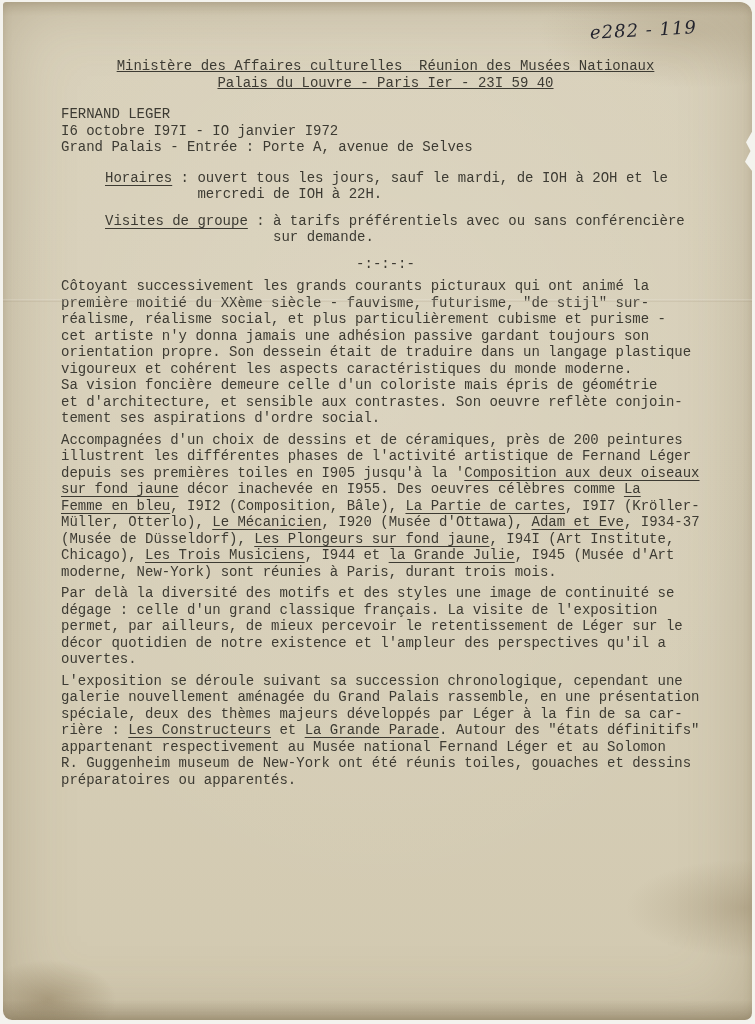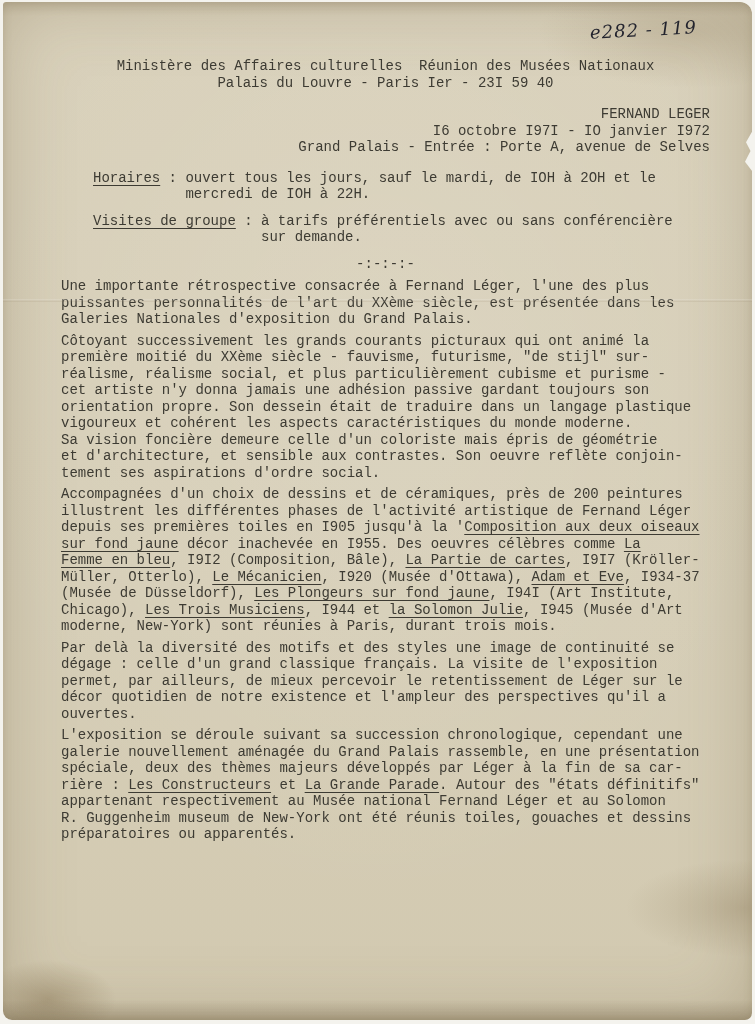--- a/index.html
+++ b/index.html
@@ -53,24 +53,24 @@
     top: 20px;
     right: 55px;
     font-family: "DejaVu Serif", serif;
     font-style: italic;
     font-size: 18px;
     letter-spacing: 1px;
     color: #23242e;
     transform: rotate(-3deg);
   }
 
-  .doc-header { text-align: center; }
-  .title-block { text-align: right; margin-top: 15px; }
+  .doc-header { text-align: center; text-decoration: underline; }
+  .title-block { text-align: left; margin-top: 15px; }
 
-  .info-block { margin: 14px 0 0 32px; font-family: Liberation Mono, monospace; }
+  .info-block { margin: 14px 0 0 44px; font-family: Liberation Mono, monospace; }
   .info-item { margin-bottom: 10px; }
 
   .u { text-decoration: underline; text-underline-offset: 3px; text-decoration-thickness: 1px; }
 
   .separator { text-align: center; margin: 2px 0 6px 0; }
 
   .para { margin-bottom: 5px; }
 
   .torn-notch {
     position: absolute;
@@ -104,40 +104,37 @@
     <section class="info-block">
       <p class="info-item txt"><span class="u">Horaires</span><span> : ouvert tous les jours, sauf le mardi, de IOH à 2OH et le
            mercredi de IOH à 22H.</span></p>
       <p class="info-item txt"><span class="u">Visites de groupe</span><span> : à tarifs préférentiels avec ou sans conférencière
                     sur demande.</span></p>
     </section>
 
     <div class="separator txt">-:-:-:-</div>
 
     <section class="body-text">
-      <p class="para txt"><span>Une importante rétrospective consacrée à Fernand Léger, l'une des plus
-puissantes personnalités de l'art du XXème siècle, est présentée dans les
-Galeries Nationales d'exposition du Grand Palais.</span></p>
       <p class="para txt"><span>Côtoyant successivement les grands courants picturaux qui ont animé la
 première moitié du XXème siècle - fauvisme, futurisme, "de stijl" sur-
 réalisme, réalisme social, et plus particulièrement cubisme et purisme -
 cet artiste n'y donna jamais une adhésion passive gardant toujours son
 orientation propre. Son dessein était de traduire dans un langage plastique
 vigoureux et cohérent les aspects caractéristiques du monde moderne.
 Sa vision foncière demeure celle d'un coloriste mais épris de géométrie
 et d'architecture, et sensible aux contrastes. Son oeuvre reflète conjoin-
 tement ses aspirations d'ordre social.</span></p>
       <p class="para txt"><span>Accompagnées d'un choix de dessins et de céramiques, près de 200 peintures
 illustrent les différentes phases de l'activité artistique de Fernand Léger
 depuis ses premières toiles en I905 jusqu'à la '</span><span class="u">Composition aux deux oiseaux
 sur fond jaune</span><span> décor inachevée en I955. Des oeuvres célèbres comme </span><span class="u">La
 Femme en bleu</span><span>, I9I2 (Composition, Bâle), </span><span class="u">La Partie de cartes</span><span>, I9I7 (Kröller-
 Müller, Otterlo), </span><span class="u">Le Mécanicien</span><span>, I920 (Musée d'Ottawa), </span><span class="u">Adam et Eve</span><span>, I934-37
 (Musée de Düsseldorf), </span><span class="u">Les Plongeurs sur fond jaune</span><span>, I94I (Art Institute,
-Chicago), </span><span class="u">Les Trois Musiciens</span><span>, I944 et </span><span class="u">la Solomon Julie</span><span>, I945 (Musée d'Art
+Chicago), </span><span class="u">Les Trois Musiciens</span><span>, I944 et </span><span class="u">la Grande Julie</span><span>, I945 (Musée d'Art
 moderne, New-York) sont réunies à Paris, durant trois mois.</span></p>
       <p class="para txt"><span>Par delà la diversité des motifs et des styles une image de continuité se
 dégage : celle d'un grand classique français. La visite de l'exposition
 permet, par ailleurs, de mieux percevoir le retentissement de Léger sur le
 décor quotidien de notre existence et l'ampleur des perspectives qu'il a
 ouvertes.</span></p>
       <p class="para txt"><span>L'exposition se déroule suivant sa succession chronologique, cependant une
 galerie nouvellement aménagée du Grand Palais rassemble, en une présentation
 spéciale, deux des thèmes majeurs développés par Léger à la fin de sa car-
 rière : </span><span class="u">Les Constructeurs</span><span> et </span><span class="u">La Grande Parade</span><span>. Autour des "états définitifs"

